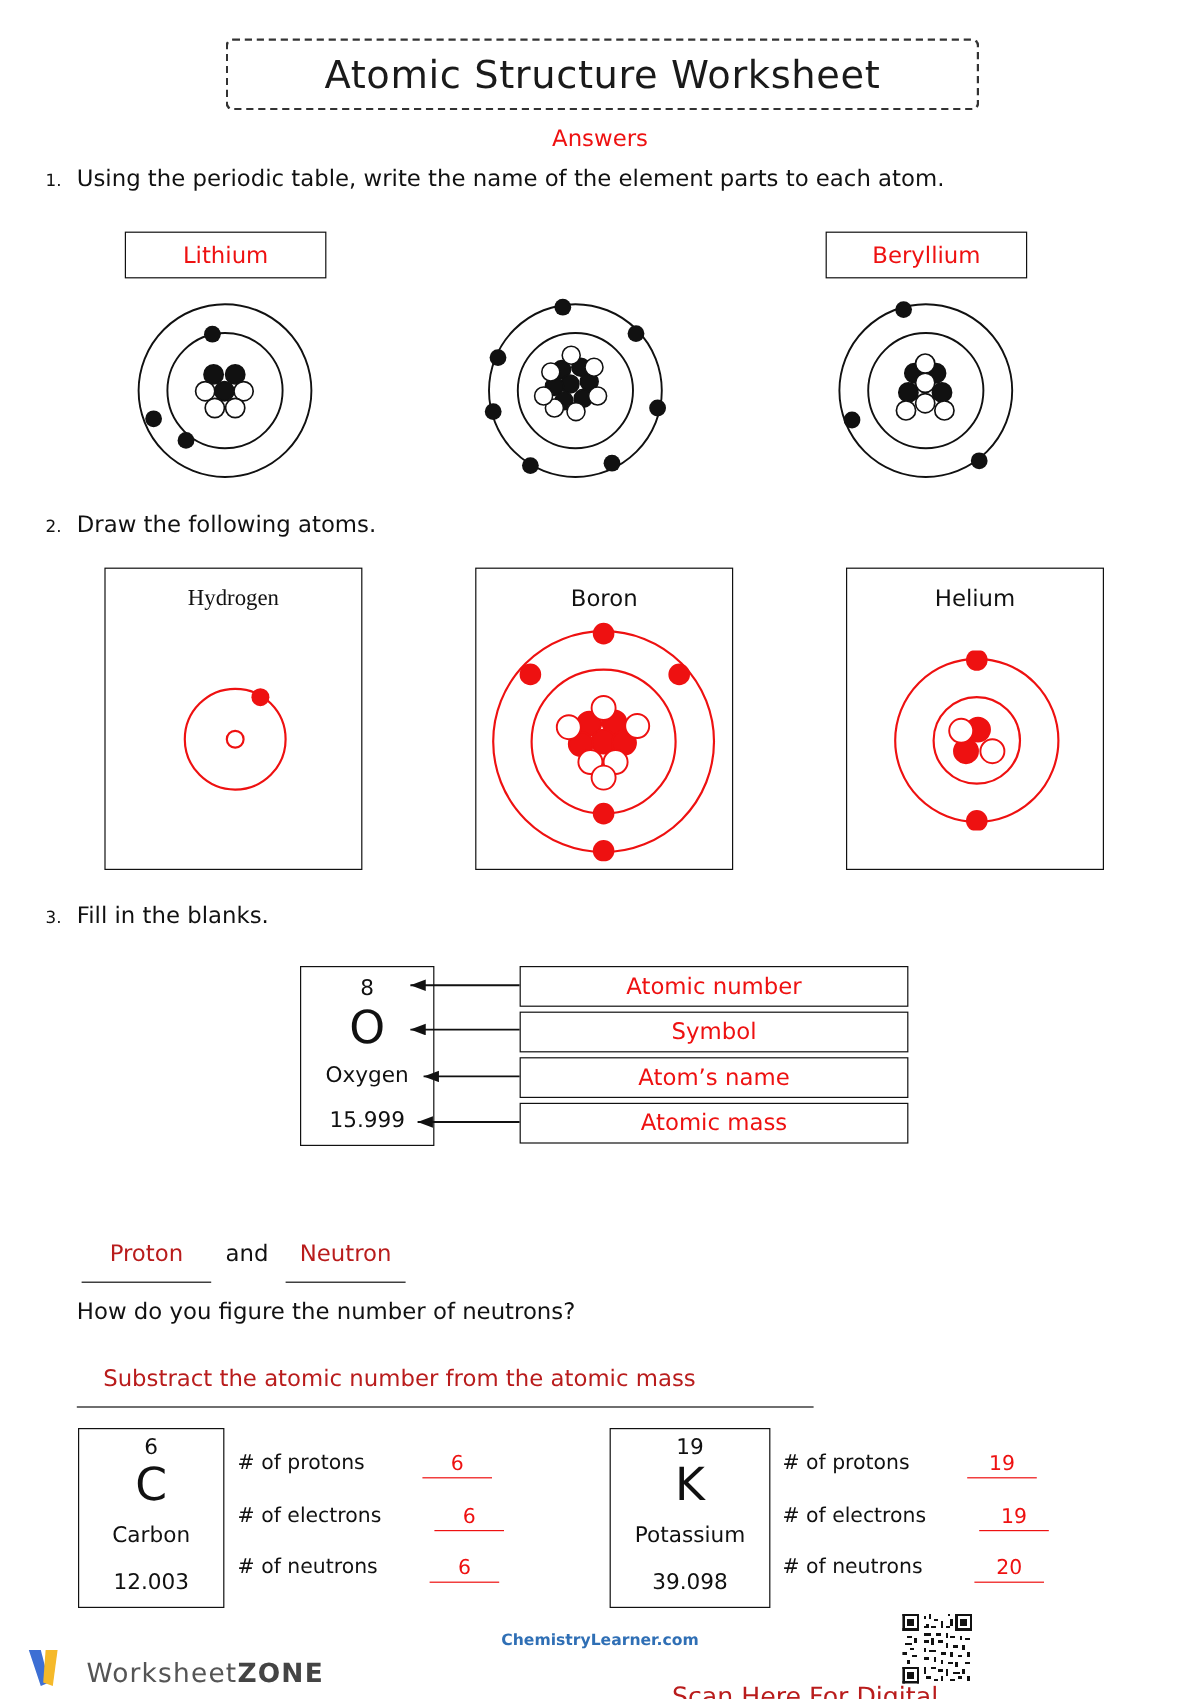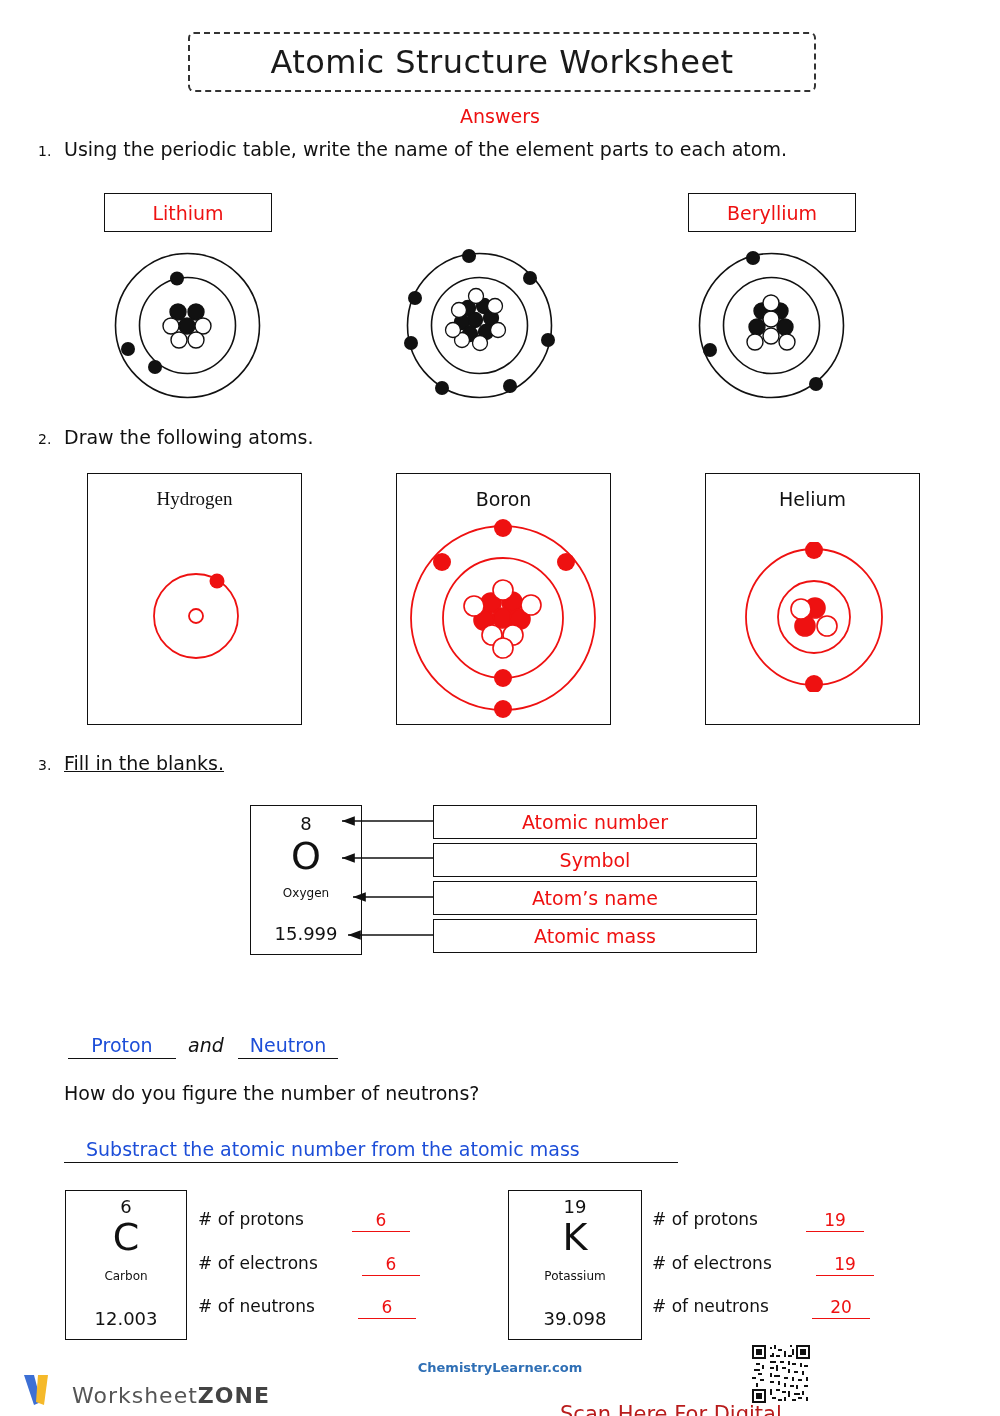--- a/index.html
+++ b/index.html
@@ -43,29 +43,29 @@
   .drawbox { position:absolute; border:1.5px solid #111; background:#fff; }
   .drawbox .cap {
     position:absolute; left:0; top:14px; width:100%;
     text-align:center; font-size:19px; color:#111;
   }
 
   
   .tile { position:absolute; border:1.5px solid #111; background:#fff; }
   .tile .num { position:absolute; left:0; width:100%; text-align:center; font-size:18px; }
   .tile .sym { position:absolute; left:0; width:100%; text-align:center; font-size:38px; }
-  .tile .nam { position:absolute; left:0; width:100%; text-align:center; font-size:12px; }
+  .tile .nam { position:absolute; left:0; width:100%; text-align:center; font-size:18px; }
   .tile .mas { position:absolute; left:0; width:100%; text-align:center; font-size:18px; }
 
   
   .blank {
     position:absolute; border-bottom:1.2px solid #111;
-    color:#1d4ed8; font-size:19px; text-align:left;
+    color:#b91c1c; font-size:19px; text-align:left;
     display:flex; align-items:flex-end; justify-content:center;
-    padding-bottom:2px;
+    padding-bottom:12px;
   }
   .plain { position:absolute; font-size:19px; color:#111; }
 
   .countlabel { position:absolute; font-size:17px; color:#111; }
   .countblank {
     position:absolute; border-bottom:1.2px solid #ee1111;
     color:#ee1111; font-size:17px; text-align:center;
     display:flex; align-items:flex-end; justify-content:center; padding-bottom:1px;
   }
 
@@ -242,21 +242,21 @@
         <circle cx="88" cy="84" r="10" fill="#fff"></circle>
       </g>
       <g fill="#ee1111">
         <circle cx="75" cy="8" r="9"></circle>
         <circle cx="75" cy="142" r="9"></circle>
       </g>
     </svg>
   </div>
 
   <div class="q-num" style="left:38px; top:757px;">3.</div>
-  <div class="q-text" style="left:64px; top:752px;text-decoration:underline;">Fill in the blanks.</div>
+  <div class="q-text" style="left:64px; top:752px;">Fill in the blanks.</div>
 
   <div class="tile" style="left:250px; top:805px; width:110px; height:148px;">
     <div class="num" style="top:7px;">8</div>
     <div class="sym" style="top:28px;">O</div>
     <div class="nam" style="top:80px;">Oxygen</div>
     <div class="mas" style="top:117px;">15.999</div>
   </div>
 
   <svg style="position:absolute; left:330px; top:805px;" width="110" height="150">
     <defs>
@@ -279,21 +279,21 @@
     <span>Symbol</span>
   </div>
   <div class="ansbox" style="left:433px; top:881px; width:322px; height:32px;">
     <span>Atom’s name</span>
   </div>
   <div class="ansbox" style="left:433px; top:919px; width:322px; height:32px;">
     <span>Atomic mass</span>
   </div>
 
   <div class="blank" style="left:68px; top:1030px; width:108px; height:26px;">Proton</div>
-  <div class="plain" style="left:188px; top:1034px;font-style:italic;">and</div>
+  <div class="plain" style="left:188px; top:1034px;">and</div>
   <div class="blank" style="left:238px; top:1030px; width:100px; height:26px;">Neutron</div>
 
   <div class="plain" style="left:64px; top:1082px;">How do you figure the number of neutrons?</div>
   <div class="blank" style="left:64px; top:1130px; width:592px; height:30px; justify-content:flex-start; padding-left:22px;">Substract the atomic number from the atomic mass</div>
 
   <div class="tile" style="left:65px; top:1190px; width:120px; height:148px;">
     <div class="num" style="top:5px;">6</div>
     <div class="sym" style="top:24px;">C</div>
     <div class="nam" style="top:78px;">Carbon</div>
     <div class="mas" style="top:117px;">12.003</div>

